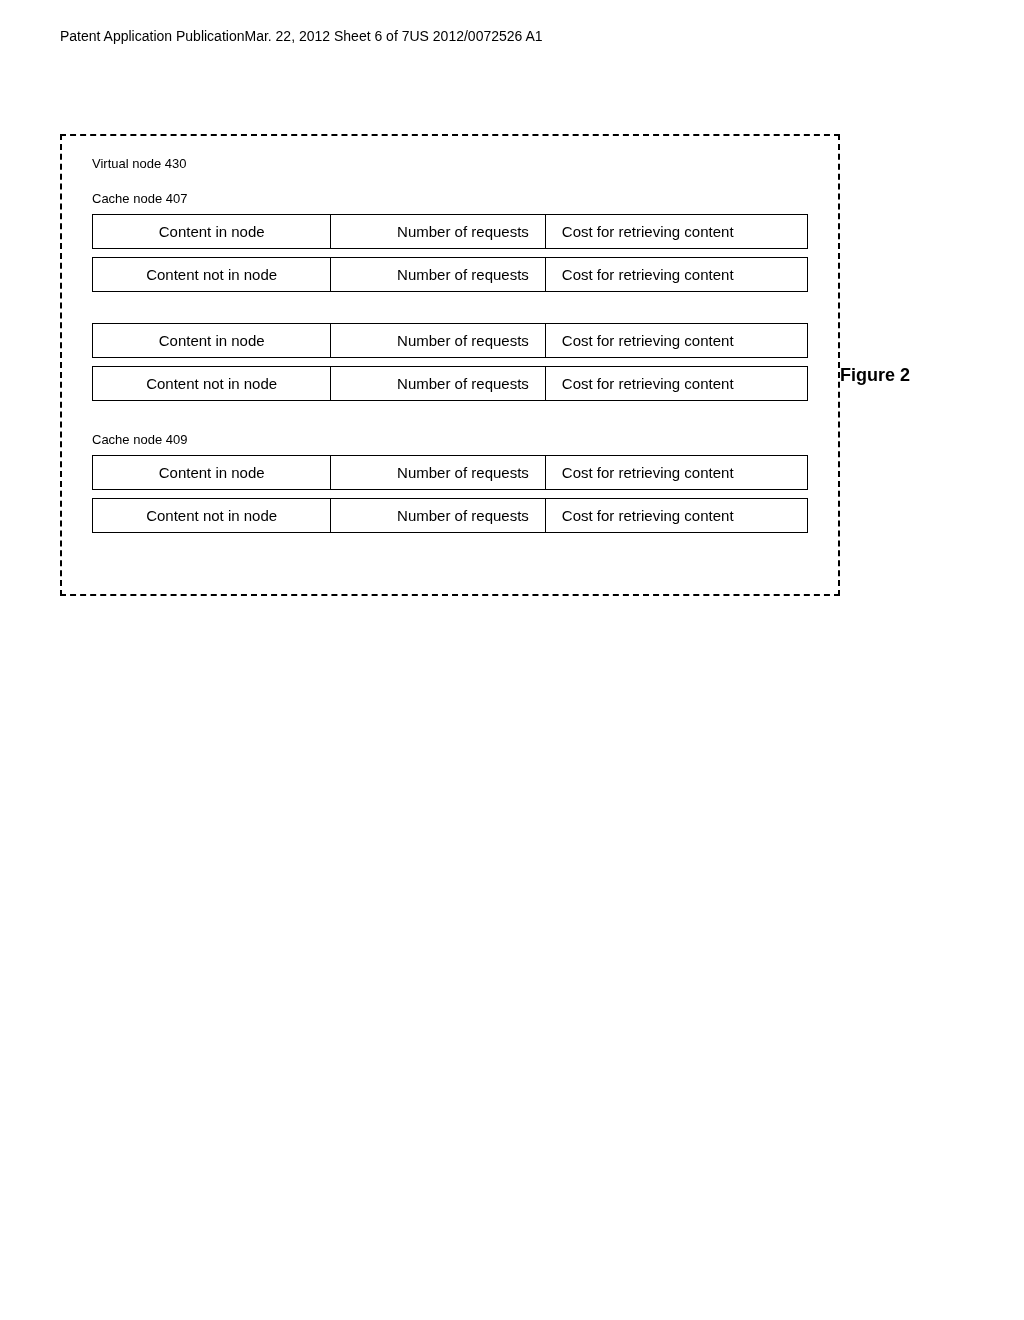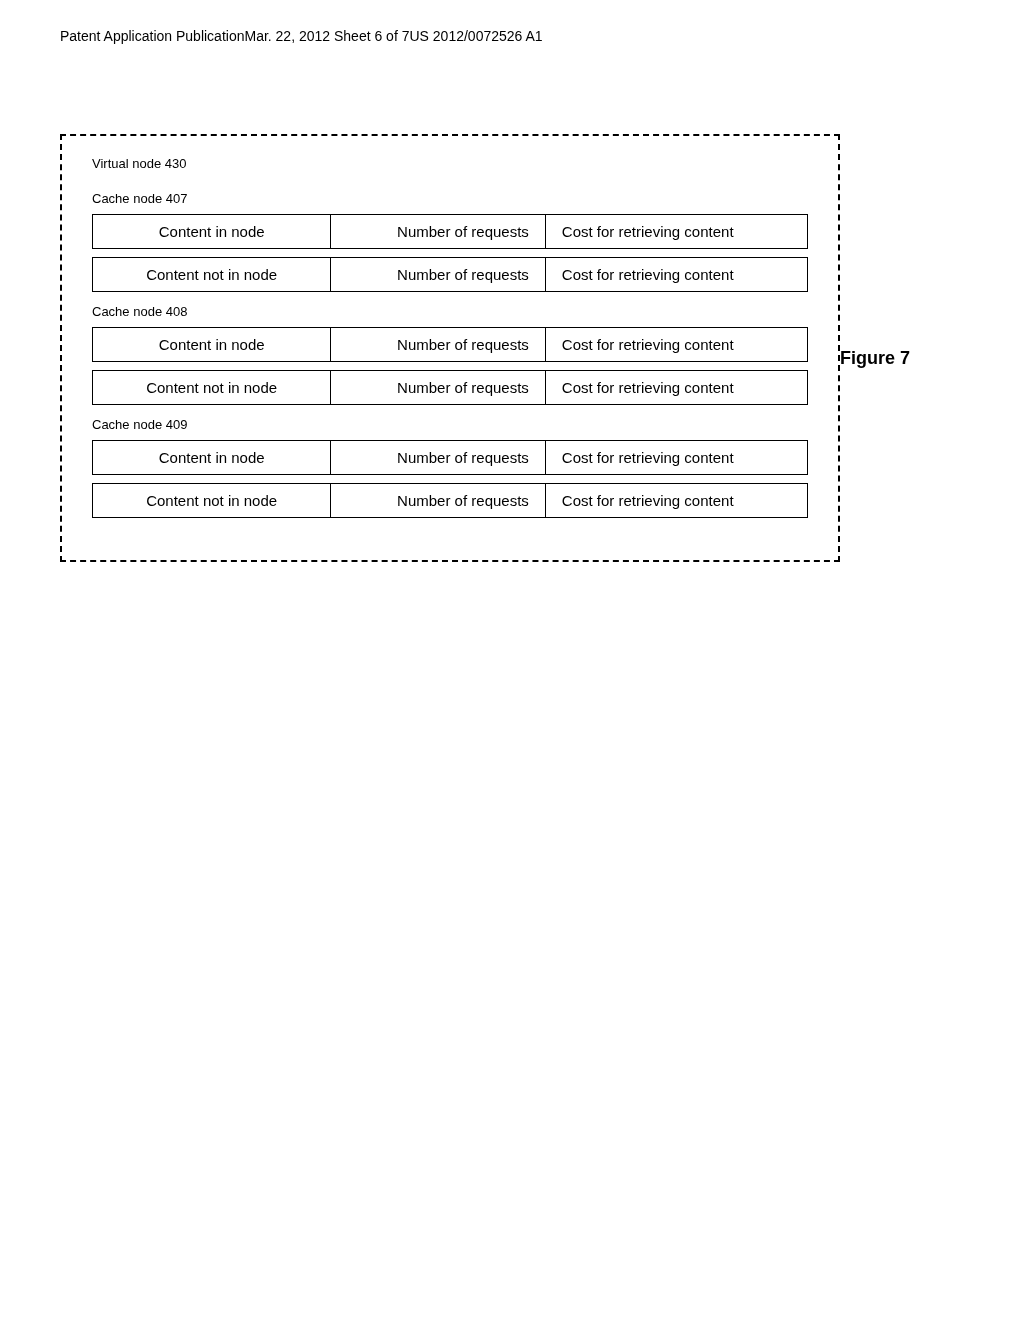--- a/index.html
+++ b/index.html
@@ -44,21 +44,21 @@
       position: relative;
     }
 
     .virtual-node-label {
       font-size: 13px;
       margin-bottom: 20px;
     }
 
     
     .cache-node-section {
-      margin-bottom: 12px;
+      margin-bottom: 31px;
     }
 
     .cache-node-label {
       font-size: 13px;
       margin-bottom: 8px;
     }
 
     
     .data-table {
       border-collapse: collapse;
@@ -130,21 +130,20 @@
             <tr>
           <td>Content not in node</td>
           <td>Number of requests</td>
           <td>Cost for retrieving content</td>
         </tr>
       </tbody>
         </table>
     </div>
 
     <div class="cache-node-section">
-      <div class="cache-node-label">Cache node 408</div>
 
       <table class="data-table">
         <tbody>
             <tr>
           <td>Content in node</td>
           <td>Number of requests</td>
           <td>Cost for retrieving content</td>
         </tr>
       </tbody>
         </table>
@@ -179,15 +178,15 @@
           <td>Content not in node</td>
           <td>Number of requests</td>
           <td>Cost for retrieving content</td>
         </tr>
       </tbody>
         </table>
     </div>
 
   </div>
 
-  <div class="figure-caption">Figure 7</div>
+  <div class="figure-caption">Figure 2</div>
 
 </div>
 
 </body></html>

